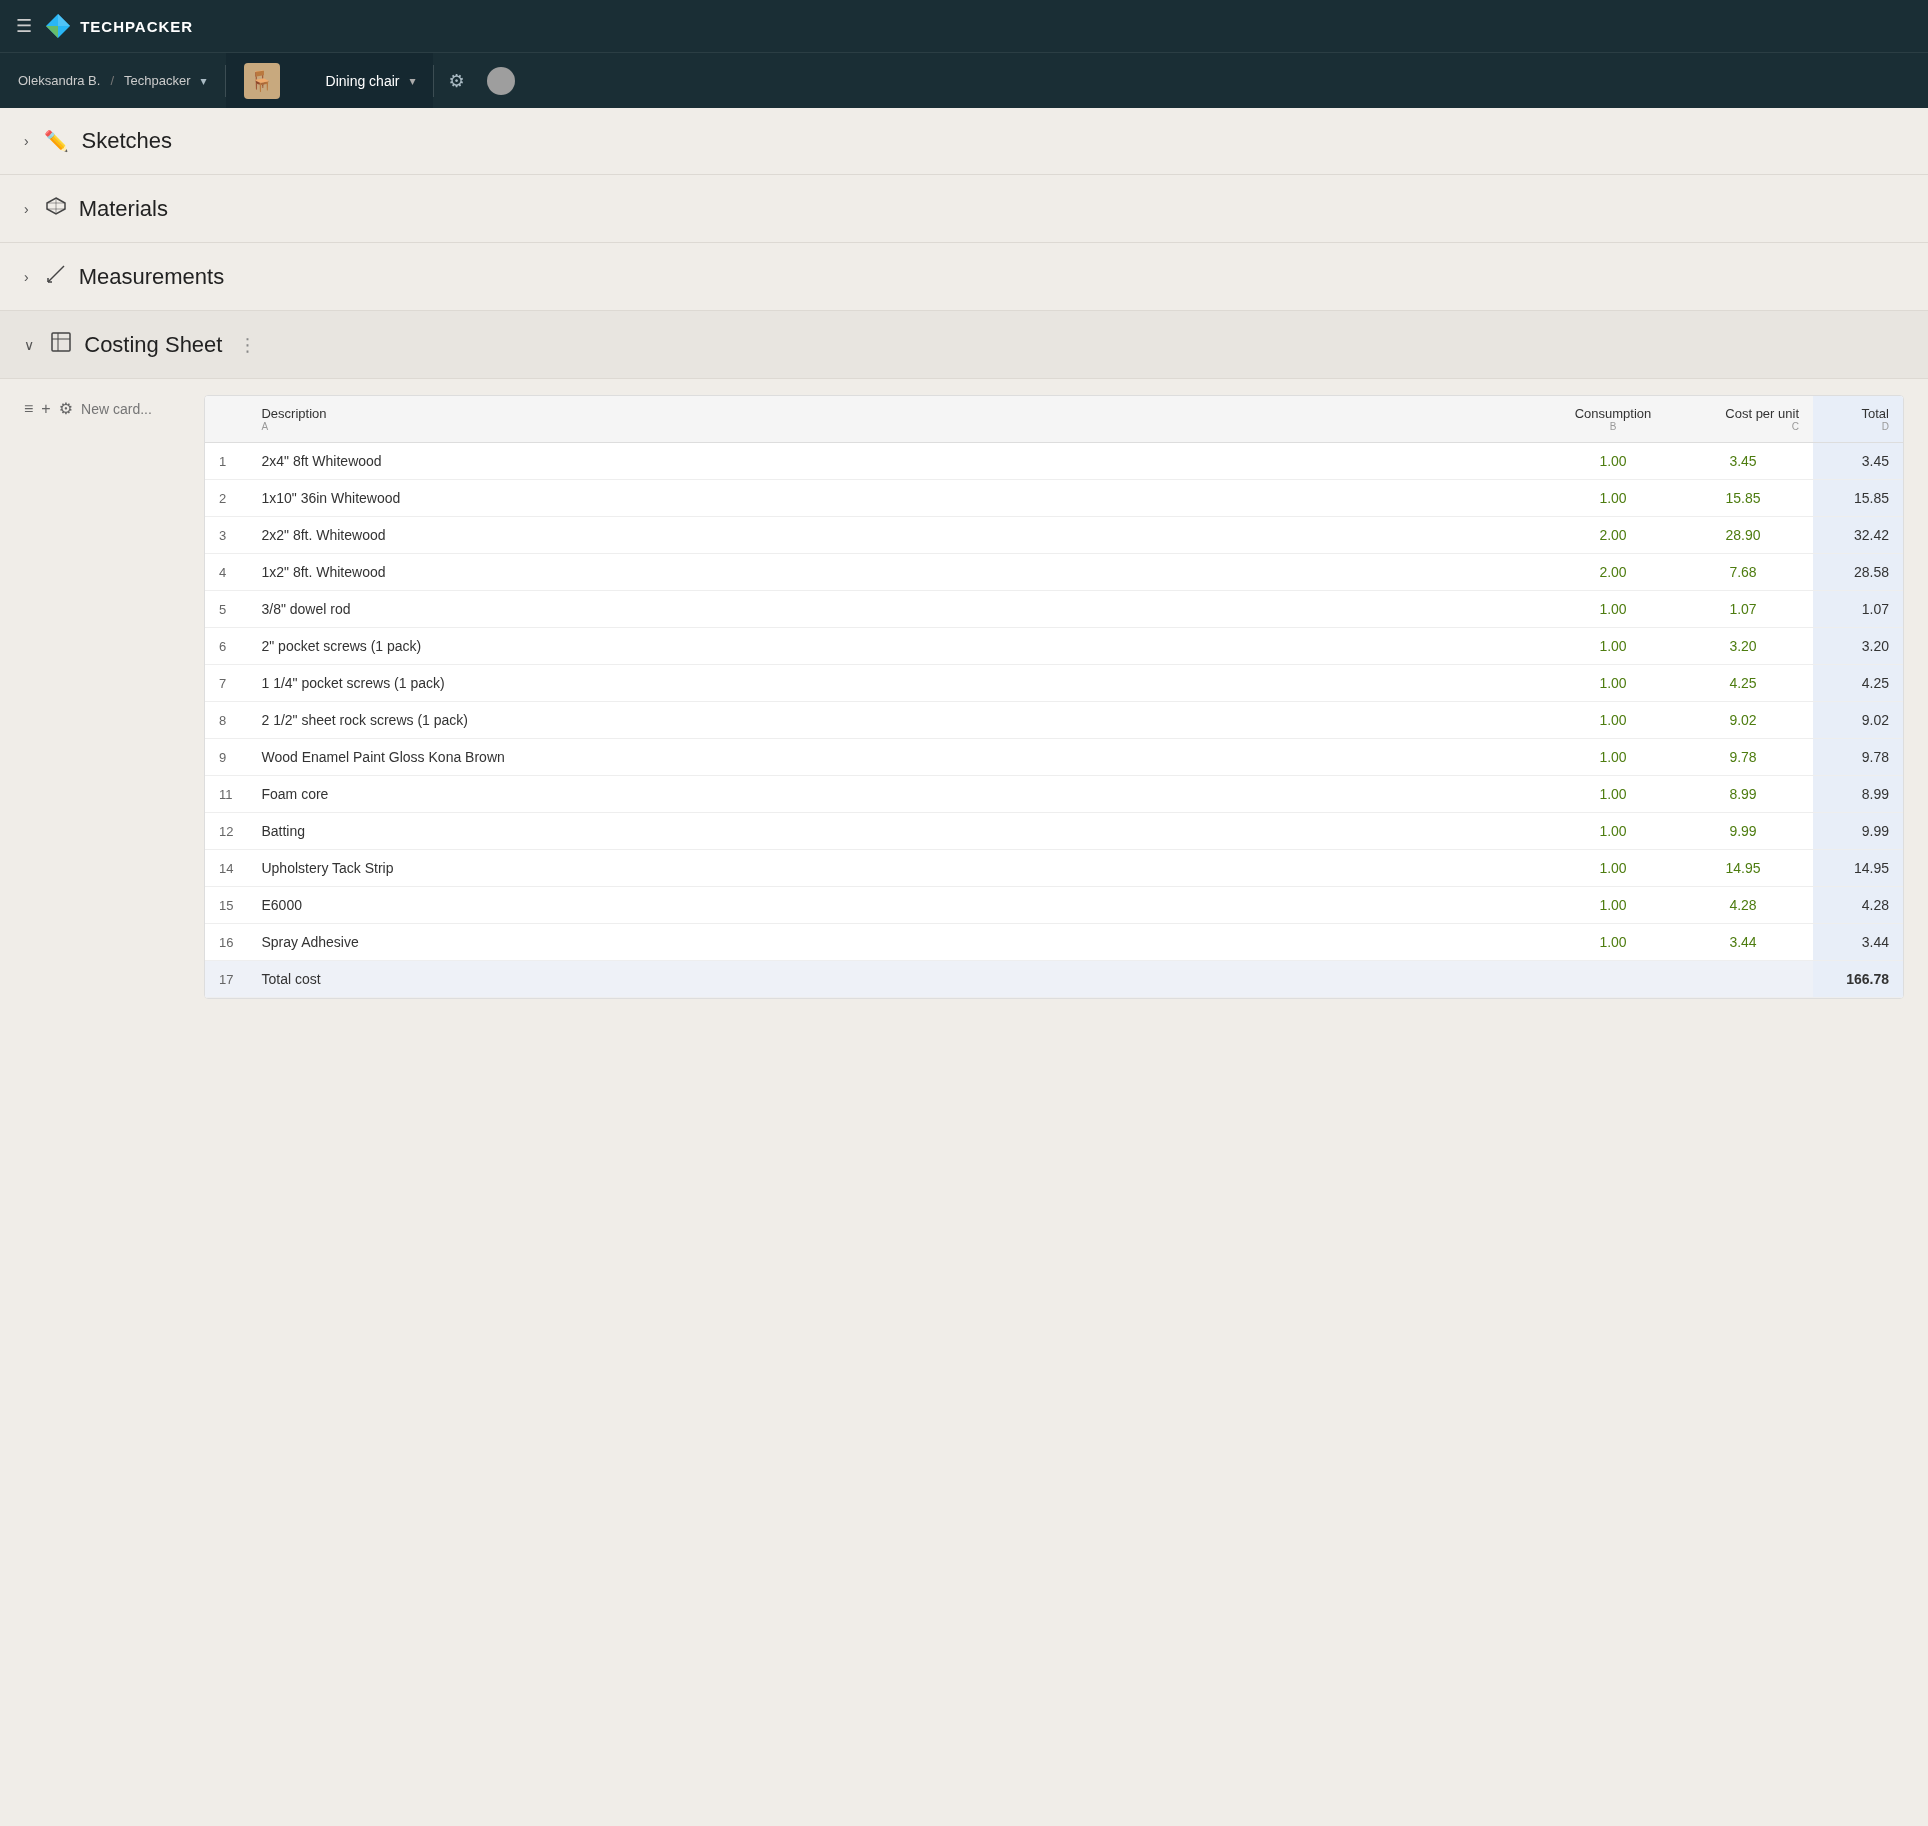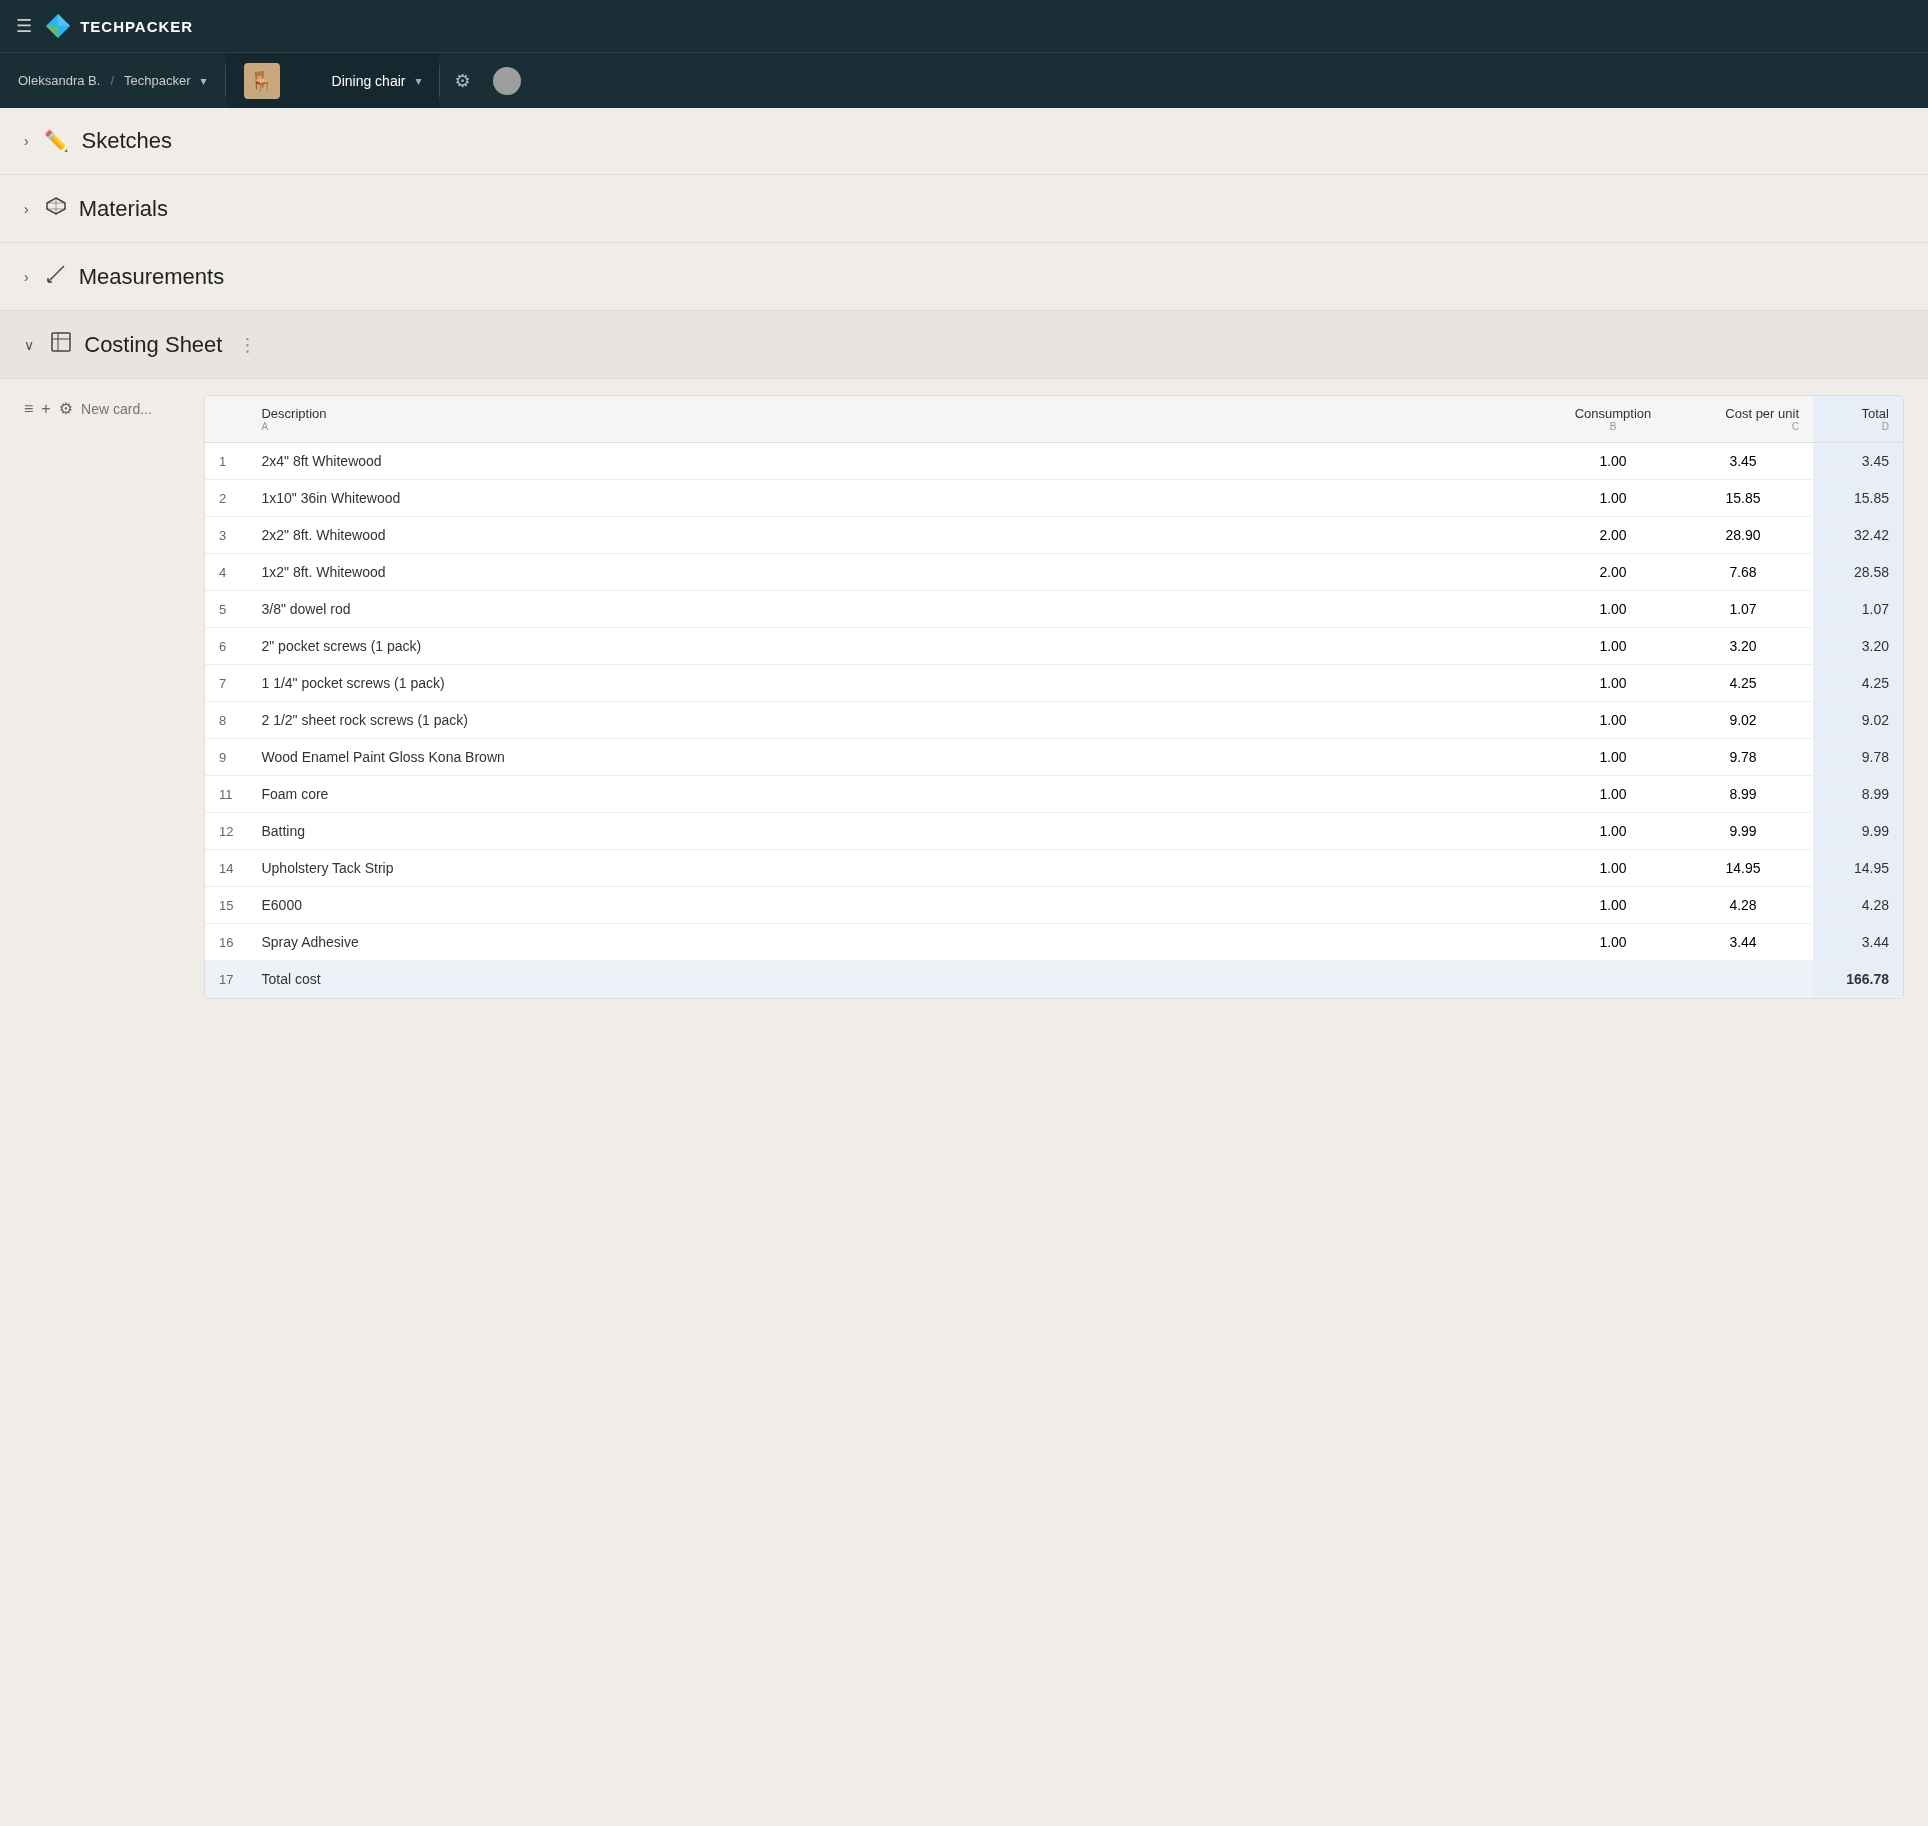--- a/index.html
+++ b/index.html
@@ -144,21 +144,21 @@
 
     tbody tr {
       border-bottom: 1px solid #eee;
     }
     tbody td {
       padding: 10px 14px;
       color: #333;
     }
     tbody td.row-num { color: #666; font-size: 13px; width: 40px; }
     tbody td.desc-cell { }
-    tbody td.num-cell { text-align: center; color: #000000; }
+    tbody td.num-cell { text-align: center; color: #4d7c0f; }
     tbody td.total-cell { text-align: right; background: #e8eef8; color: #333; font-weight: 400; }
     tbody tr.total-row { background: #eef1f7; }
     tbody tr.total-row td { font-weight: 500; }
     tbody tr.total-row td.total-cell { font-weight: 700; }
   </style>
 </head>
 <body>
 
 <nav class="topbar">
   <span class="topbar-menu-icon">☰</span>
@@ -178,21 +178,21 @@
 <div class="secondnav">
   <div class="secondnav-item">
     <span style="color:#ccc;font-size:13px;">Oleksandra B.</span>
     <span style="color:#777;margin:0 4px;font-size:13px;">/</span>
     <span style="color:#ccc;font-size:13px;">Techpacker</span>
     <span class="chevron" style="margin-left:4px;">▾</span>
   </div>
   <div class="secondnav-divider"></div>
   <div class="secondnav-item active">
     <div class="item-thumb">🪑</div>
-    <span style="color:white;font-size:14px;margin-left:6px;padding-left:40px;">Dining chair</span>
+    <span style="color:white;font-size:14px;margin-left:0;padding-left:40px;">Dining chair</span>
     <span class="chevron" style="margin-left:4px;color:#aaa;">▾</span>
   </div>
   <div class="secondnav-divider"></div>
   <span class="secondnav-gear">⚙</span>
   <div class="secondnav-circle"></div>
 </div>
 
 <div class="sections">
 
   <div class="section-row">

